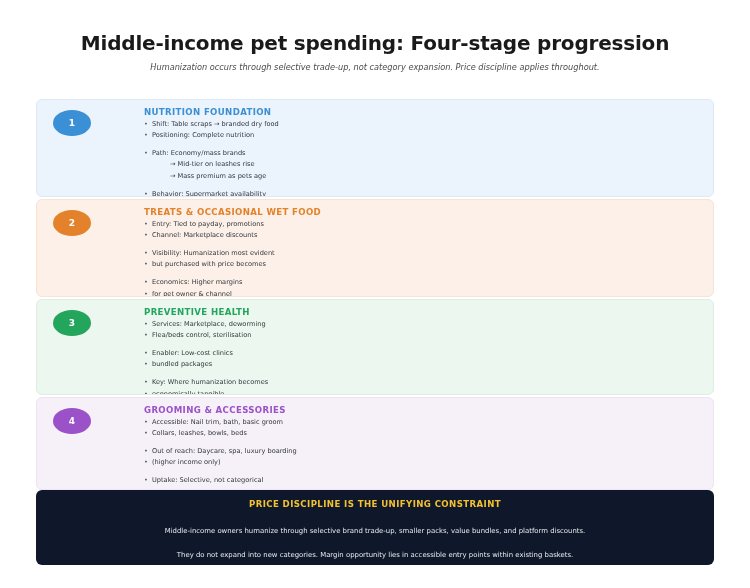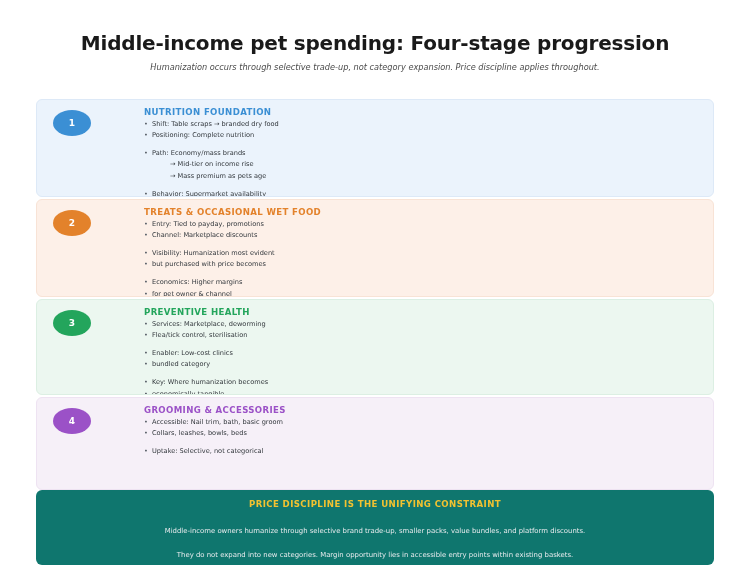--- a/index.html
+++ b/index.html
@@ -101,21 +101,21 @@
     white-space: nowrap;
   }
   .sub::before { content: none; }
 
   .banner {
     position: absolute;
     left: 36px;
     top: 490px;
     width: 678px;
     height: 75px;
-    background: #0f766e;
+    background: #0f172a;
     border-radius: 6px;
     padding-top: 9px;
     text-align: center;
   }
   .banner-title {
     font-size: 8.6px;
     font-weight: bold;
     color: #f2c230;
     letter-spacing: 0.4px;
   }
@@ -143,21 +143,21 @@
       <div class="badge badge-1">1</div>
       <div class="body">
         <div class="stage-head head-1">NUTRITION FOUNDATION</div>
         <div class="bullets">
           <div class="grp">
             <div class="bullet">Shift: Table scraps → branded dry food</div>
             <div class="bullet">Positioning: Complete nutrition</div>
           </div>
           <div class="grp">
             <div class="bullet">Path: Economy/mass brands</div>
-            <div class="sub">→ Mid-tier on income rise</div>
+            <div class="sub">→ Mid-tier on leashes rise</div>
             <div class="sub">→ Mass premium as pets age</div>
           </div>
           <div class="grp">
             <div class="bullet">Behavior: Supermarket availability</div>
           </div>
         </div>
       </div>
     </div>
 
     <div class="stage stage-2">
@@ -181,43 +181,47 @@
       </div>
     </div>
 
     <div class="stage stage-3">
       <div class="badge badge-3">3</div>
       <div class="body">
         <div class="stage-head head-3">PREVENTIVE HEALTH</div>
         <div class="bullets">
           <div class="grp">
             <div class="bullet">Services: Marketplace, deworming</div>
-            <div class="bullet">Flea/tick control, sterilisation</div>
+            <div class="bullet">Flea/beds control, sterilisation</div>
           </div>
           <div class="grp">
             <div class="bullet">Enabler: Low-cost clinics</div>
-            <div class="bullet">bundled category</div>
+            <div class="bullet">bundled packages</div>
           </div>
           <div class="grp">
             <div class="bullet">Key: Where humanization becomes</div>
             <div class="bullet">economically tangible</div>
 
           </div>
         </div>
       </div>
     </div>
 
     <div class="stage stage-4">
       <div class="badge badge-4">4</div>
       <div class="body">
         <div class="stage-head head-4">GROOMING &amp; ACCESSORIES</div>
         <div class="bullets">
           <div class="grp">
             <div class="bullet">Accessible: Nail trim, bath, basic groom</div>
             <div class="bullet">Collars, leashes, bowls, beds</div>
+          </div>
+          <div class="grp">
+            <div class="bullet">Out of reach: Daycare, spa, luxury boarding</div>
+            <div class="bullet">(higher income only)</div>
           </div>
           <div class="grp">
             <div class="bullet">Uptake: Selective, not categorical</div>
 
           </div>
         </div>
       </div>
     </div>
 
   </div>

